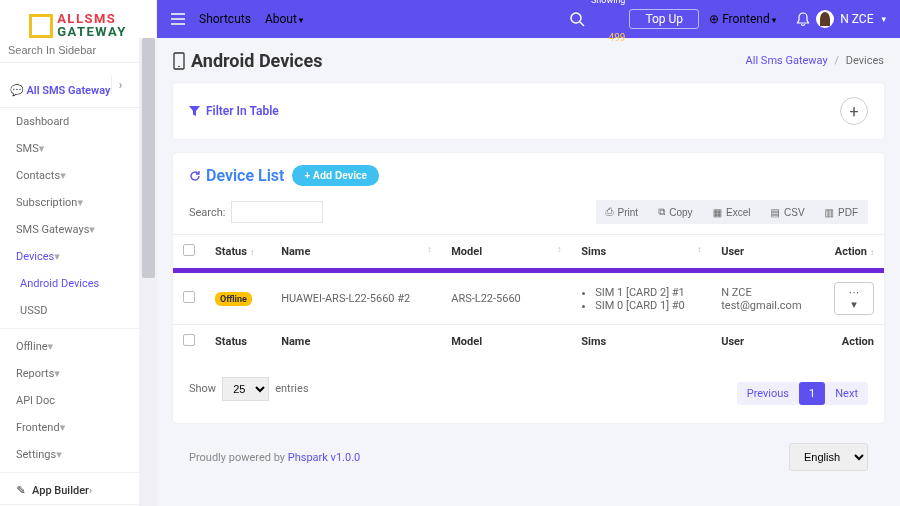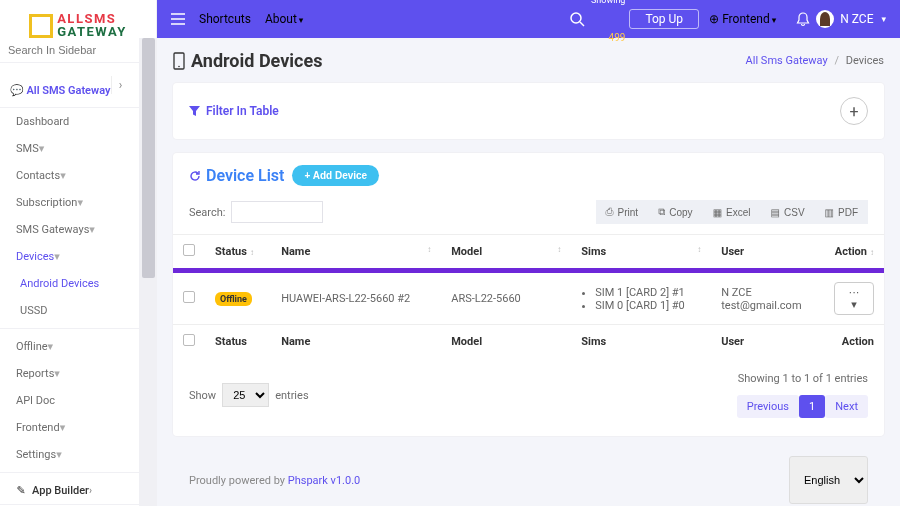--- a/index.html
+++ b/index.html
@@ -84,21 +84,21 @@
 .entries select { border: 1px solid #ddd; padding: 4px 6px; font-size: 11px; }
 .info-text { font-size: 11px; }
 .pager { display: flex; margin-top: 10px; }
 .pager span { padding: 5px 10px; font-size: 11px; border-radius: 3px; cursor: pointer; }
 .pager .pg-prev, .pager .pg-next { color: #5e50ee; background: #f0effc; }
 .pager .pg-cur { background: #5e50ee; color: #fff; }
 .table-footer-right { text-align: right; }
 
 .footer { display: flex; align-items: center; justify-content: space-between; padding: 6px 16px; font-size: 11px; color: #888; }
 .footer a { color: #5e50ee; text-decoration: none; }
-.footer select { border: 1px solid #ddd; padding: 16px 10px; font-size: 11px; border-radius: 3px; }
+.footer select { border: 1px solid #ddd; padding: 6px 10px; font-size: 11px; border-radius: 3px; }
 
 svg { display: block; }
 </style>
 </head>
 <body>
 
 <div class="logo-area">
   <div class="logo-icon"></div>
   <div class="logo-text">
     <span class="l1">ALL</span><span class="l1">SMS</span><br>
@@ -326,21 +326,20 @@
       </tfoot>
     </table>
 
     <div class="table-footer">
       <div class="entries">
         <span>Show</span>
         <select><option>25</option></select>
         <span>entries</span>
       </div>
       <div class="table-footer-right">
-        <div class="info-text">Showing 1 to 1 of 1 entries</div>
         <div class="pager" style="justify-content:flex-end">
           <span class="pg-prev">Previous</span>
           <span class="pg-cur">1</span>
           <span class="pg-next">Next</span>
         </div>
       </div>
     </div>
   </div>
 
   <div class="footer">

